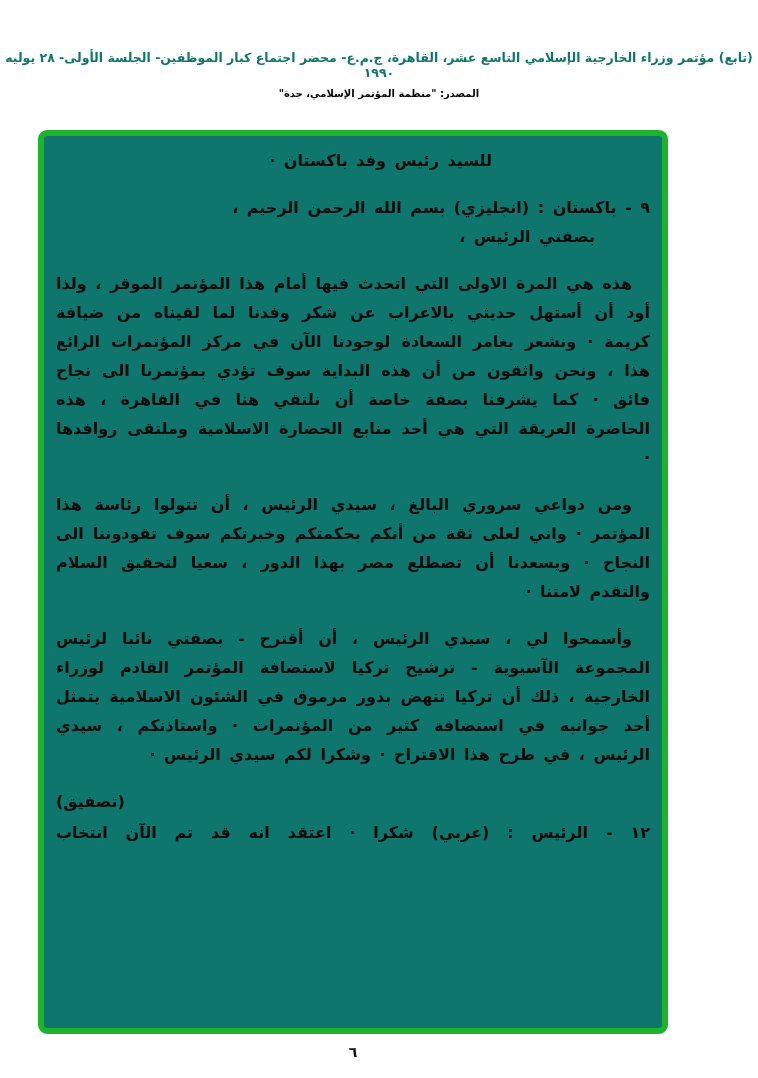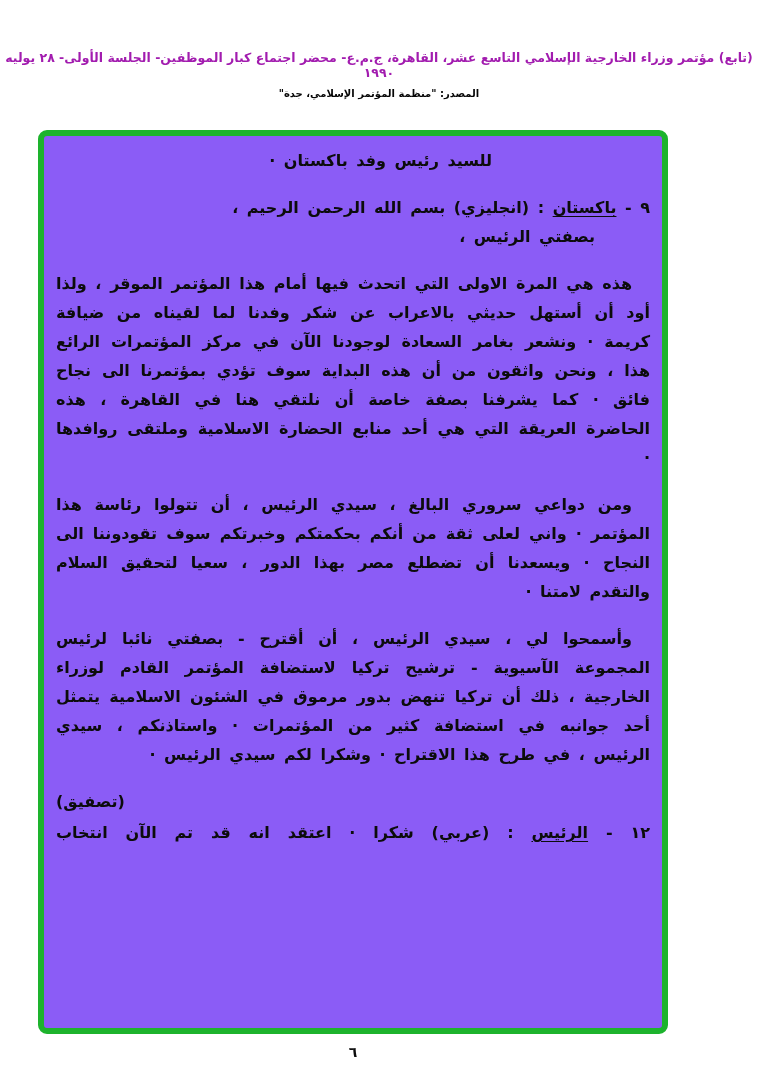--- a/index.html
+++ b/index.html
@@ -17,39 +17,39 @@
   }
   .page-header{
     padding-top:50px;
     text-align:center;
     direction:rtl;
   }
   .header-line1{
     font-size:12.5px;
     font-weight:bold;
     letter-spacing:0.2px;
-    color:#a21caf;
+    color:#0f766e;
   }
   .header-line2{
     font-size:10px;
     font-weight:bold;
     margin-top:8px;
     color:#050505;
   }
   .doc-box{
     box-sizing:border-box;
     width:630px;
     height:904px;
     margin:31px 0 0 38px;
     border:6px solid var(--green);
     border-radius:9px;
     padding:8px 12px 0 12px;
     direction:rtl;
     overflow:hidden;
-    background:#8b5cf6;
+    background:#0f766e;
   }
   .block{
     margin:18px 0 0 0;
     font-size:16px;
     font-weight:bold;
     line-height:29px;
     text-align:justify;
     letter-spacing:0.2px;
     word-spacing:3px;
     color:var(--ink);
@@ -57,21 +57,20 @@
   .continuation{
     margin-top:2px;
     text-align:right;
     padding-right:158px;
   }
   .item{
     padding-right:52px;
     text-indent:-52px;
   }
   .item .speaker-name{
-    text-decoration:underline;
     text-underline-offset:3px;
     margin-top:6px;
   }
   .salutation{
     margin-top:0;
     text-align:right;
     padding-right:55px;
   }
   .para{
     text-indent:18px;

